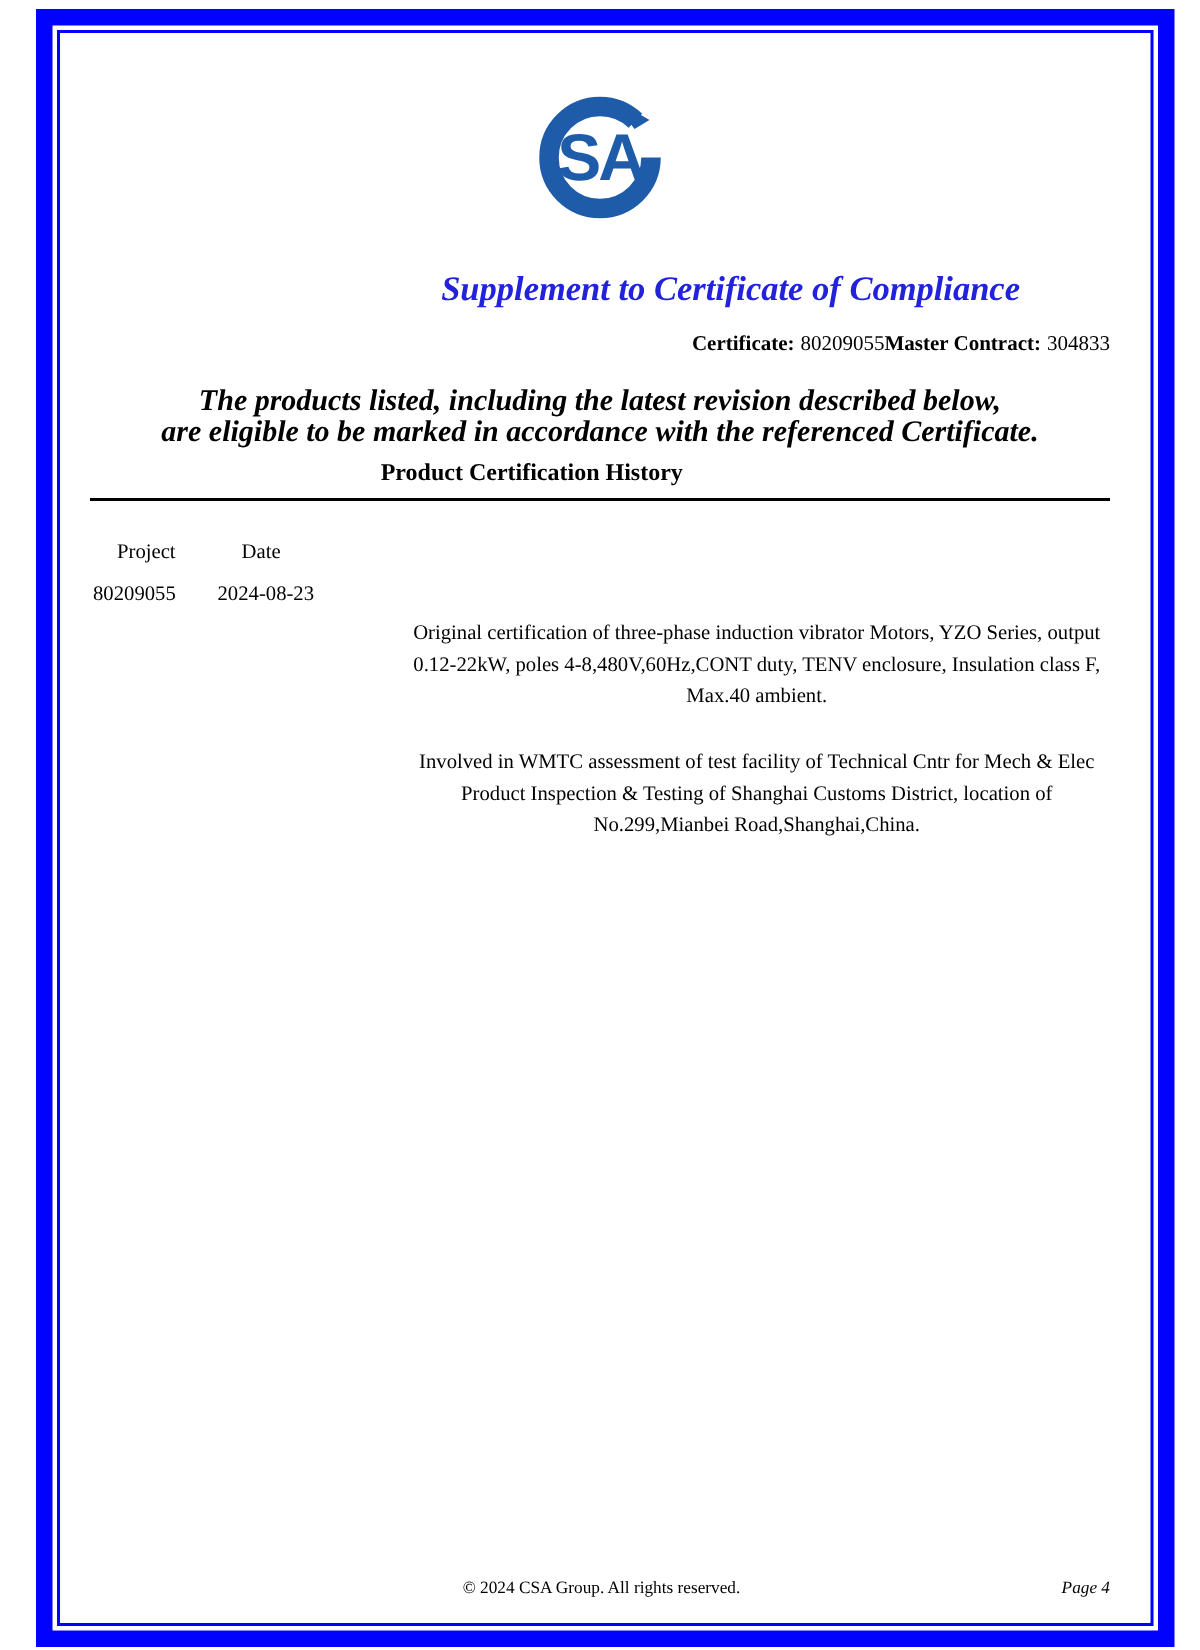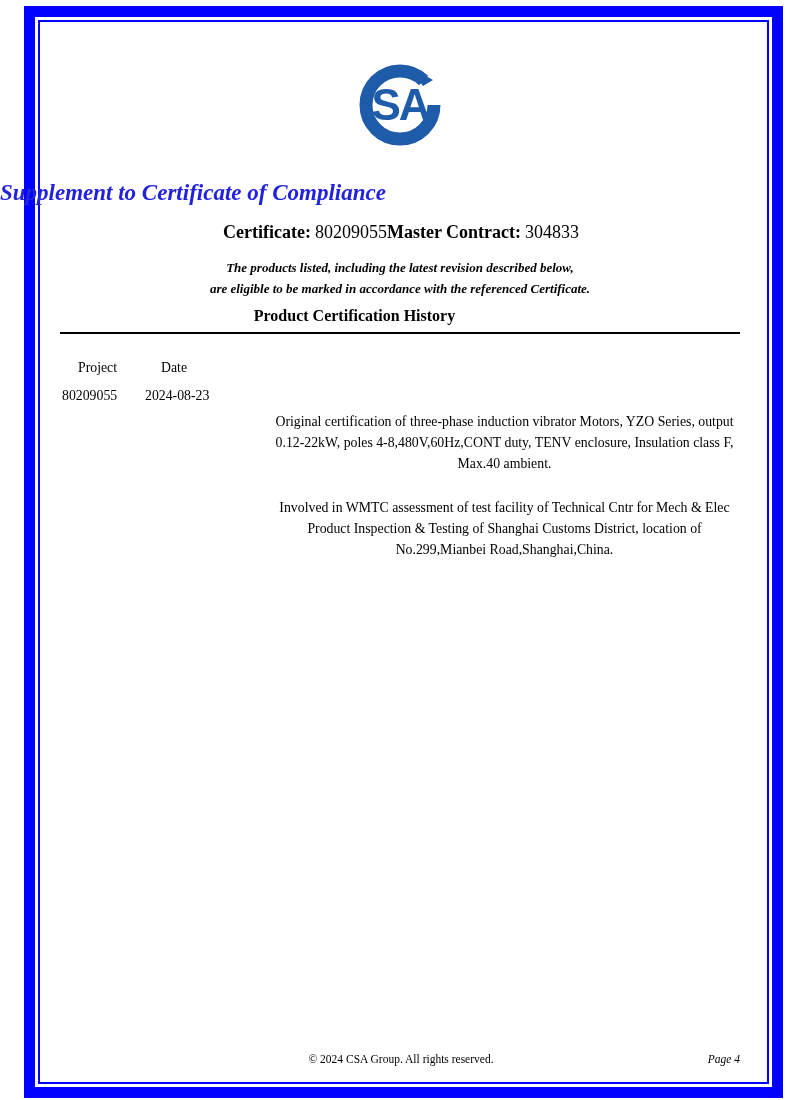--- a/index.html
+++ b/index.html
@@ -34,32 +34,32 @@
   .logo-mono{width:82px;height:82px;flex:0 0 auto;}
   .logo-word{
     font-family:"Liberation Sans","DejaVu Sans",sans-serif;
     font-weight:bold; color:var(--logo-blue);
     font-size:28px; line-height:27px; letter-spacing:1.5px;
   }
   .logo-word .tm{font-size:9px;letter-spacing:0;vertical-align:8px;}
   
   .doc-title{
     position:absolute; top:180px; left:0; width:680px;
-    text-align:left; color:var(--title-blue);
+    text-align:right; color:var(--title-blue);
     font-size:23px; font-weight:bold; font-style:italic;
   }
   .cert-row{
     position:absolute; top:222px; left:62px; right:60px;
-    display:flex; justify-content:center;
-    font-size:18px;
+    display:flex; justify-content:flex-end;
+    font-size:14px;
   }
   .cert-row b{margin-right:4px;}
   .statement{
     position:absolute; top:257px; left:0; width:800px;
-    text-align:center; font-size:13px; font-weight:bold; font-style:italic;
+    text-align:center; font-size:20px; font-weight:bold; font-style:italic;
     line-height:21px;
   }
   .section-title{
     position:absolute; top:307px; left:0; width:709px;
     text-align:center; font-size:16px; font-weight:bold;
   }
   .rule{
     position:absolute; top:332px; left:60px; width:680px; height:2px;
     background:var(--ink);
   }

